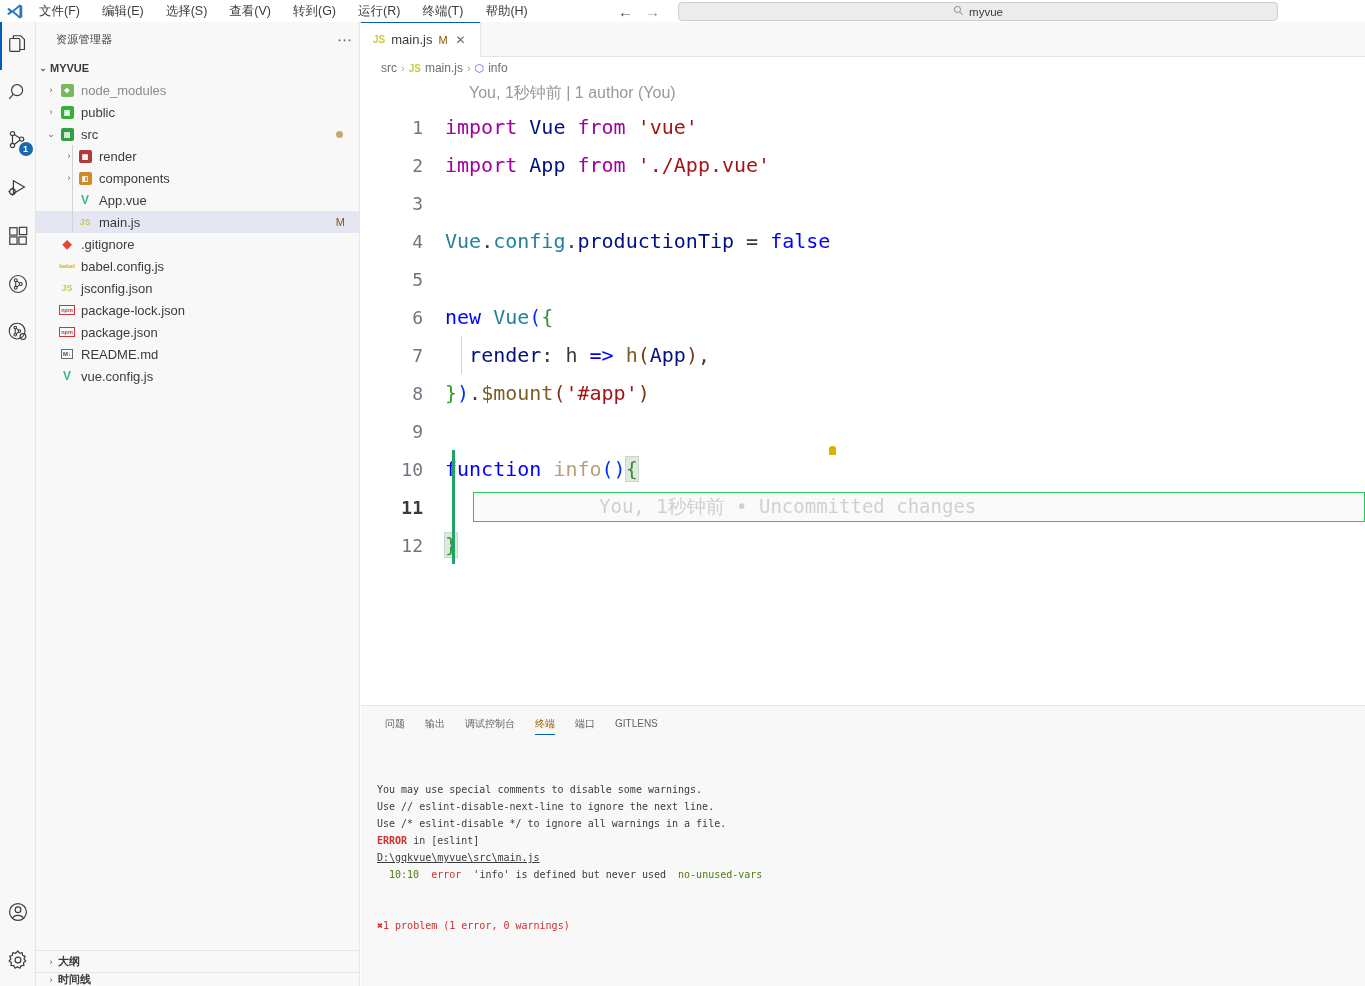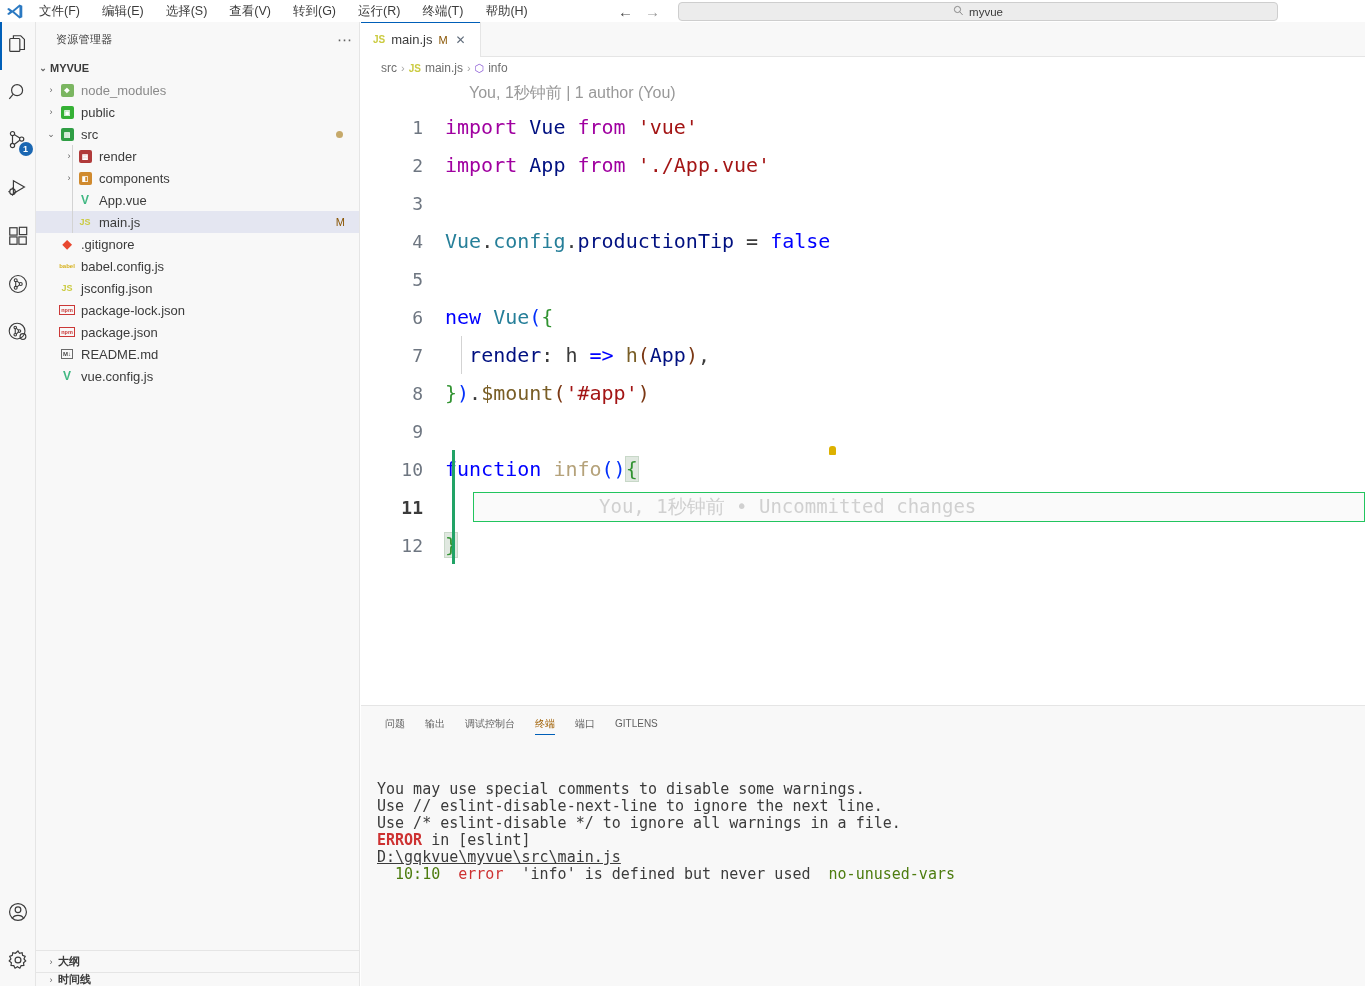--- a/index.html
+++ b/index.html
@@ -198,21 +198,21 @@
     font-size: 10px; color:#616161; padding: 0 10px; height:35px;
     display:flex; align-items:center; position:relative; cursor:pointer;
   }
   .ptab.active { color:#a16207; }
   .ptab.active::after {
     content:""; position:absolute; left:10px; right:10px; bottom:6px; height:1px; background:#005fb8;
   }
   #terminal {
     position:absolute; top:35px; left:0; right:0; bottom:0;
     background:#f8f8f8; padding: 40px 0 0 16px;
-    font-family:"DejaVu Sans Mono", monospace; font-size:15px; color:#3b3b3b;
+    font-family:"DejaVu Sans Mono", monospace; font-size:10px; color:#3b3b3b;
     line-height: 17px;
   }
   .t-line { white-space: pre; height:17px; }
   .t-err { color:#cd3131; font-weight:bold;}
   .t-path { color:#3b3b3b; text-decoration: underline; }
   .t-red { color:#cd3131; }
   .t-gray { color:#4d7c0f;text-align:center; }
 </style>
 </head>
 <body>
@@ -584,17 +584,18 @@
     </div>
 
     <div id="terminal">
       <div class="t-line">You may use special comments to disable some warnings.</div>
       <div class="t-line">Use // eslint-disable-next-line to ignore the next line.</div>
       <div class="t-line">Use /* eslint-disable */ to ignore all warnings in a file.</div>
       <div class="t-line"><span class="t-err">ERROR</span><span> in [eslint]</span></div>
       <div class="t-line"><span class="t-path">D:\gqkvue\myvue\src\main.js</span></div>
       <div class="t-line"><span class="t-gray">  10:10</span><span>&nbsp;&nbsp;</span><span class="t-red">error</span><span>&nbsp;&nbsp;</span><span>'info' is defined but never used</span><span>&nbsp;&nbsp;</span><span class="t-gray">no-unused-vars</span></div>
       <div class="t-line" style="height:34px;"></div>
+      <div class="t-line"><span class="t-red" style="font-weight:bold;">✖</span><span class="t-red">1 problem (1 error, 0 warnings)</span></div>
       <div class="t-line" style="height:51px;"></div>
       <div class="t-line"></div>
     </div>
   </div>
 </div>
 
 </body></html>

